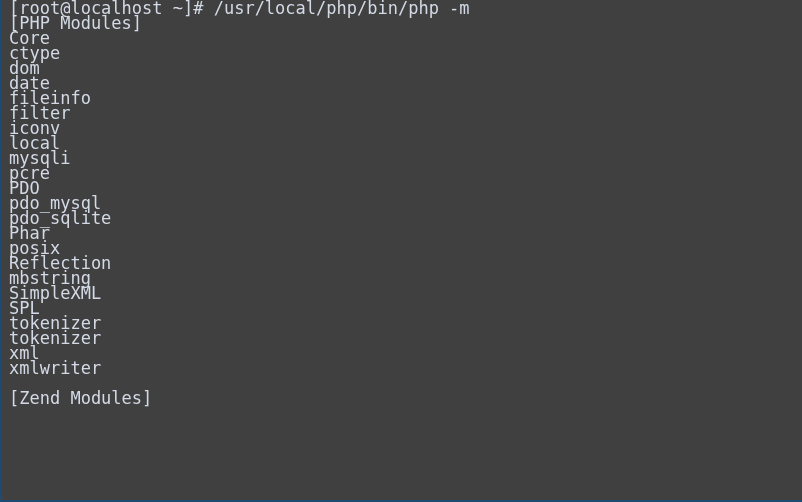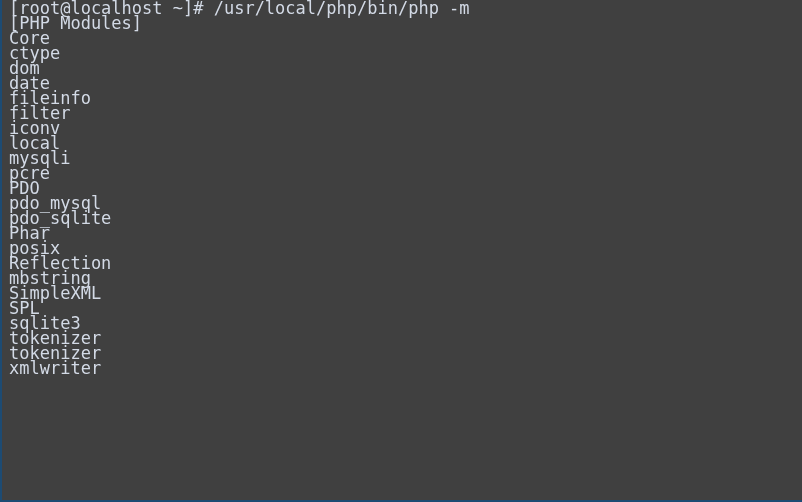--- a/index.html
+++ b/index.html
@@ -64,19 +64,20 @@
       <div class="term-line">pcre</div>
       <div class="term-line">PDO</div>
       <div class="term-line">pdo_mysql</div>
       <div class="term-line">pdo_sqlite</div>
       <div class="term-line">Phar</div>
       <div class="term-line">posix</div>
       <div class="term-line">Reflection</div>
       <div class="term-line">mbstring</div>
       <div class="term-line">SimpleXML</div>
       <div class="term-line">SPL</div>
-      <div class="term-line">sqlite3</div>
       <div class="term-line">tokenizer</div>
       <div class="term-line">tokenizer</div>
+      <div class="term-line">xml</div>
       <div class="term-line">xmlwriter</div>
       <div class="term-line blank">&nbsp;</div>
+      <div class="term-line">[Zend Modules]</div>
     </div>
 </div>
 
 </body></html>

